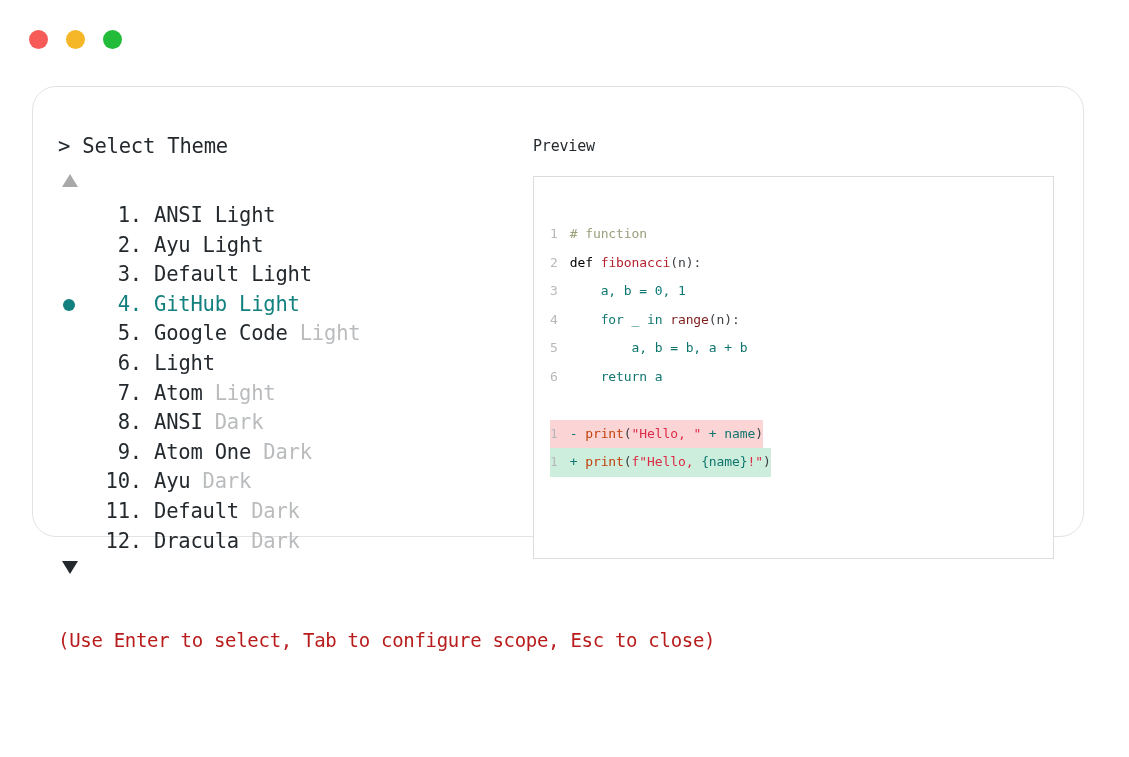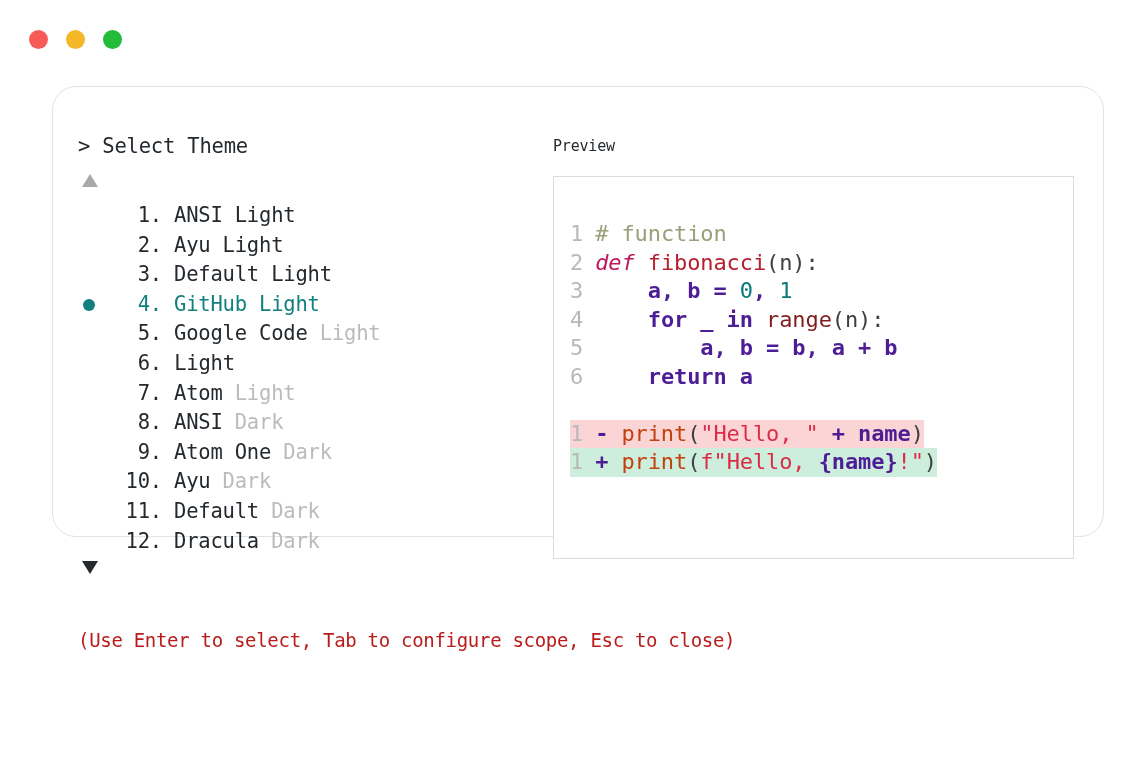--- a/index.html
+++ b/index.html
@@ -27,21 +27,21 @@
     height: 19px;
     border-radius: 50%;
   }
   .dot-close  { background: #f65b58; }
   .dot-min    { background: #f5b728; }
   .dot-max    { background: #22bb3a; }
 
   
   .card {
     position: absolute;
-    left: 52px;
+    left: 32px;
     top: 86px;
     width: 1052px;
     height: 451px;
     box-sizing: border-box;
     border: 1.5px solid #e3e3e4;
     border-radius: 24px;
     background: #ffffff;
   }
 
   
@@ -154,21 +154,21 @@
     height: 383px;
     box-sizing: border-box;
     border: 1.5px solid #dcdcdd;
     background: #ffffff;
     position: relative;
   }
   .code {
     position: absolute;
     left: 16px;
     top: 43px;
-    font-size: 22px;
+    font-size: 13px;
     line-height: 28.5px;
     white-space: pre;
     letter-spacing: -0.1px;
   }
   .code-line { display: block; height: 28.5px; }
   .gutter {
     display: inline-block;
     width: 12px;
     color: #b6b8ba;
   }
@@ -176,23 +176,23 @@
     display: inline-block;
     height: 28.5px;
     line-height: 28.5px;
   }
   .diff-del { background: #fbd5d5; }
   .diff-add { background: #cdeedd; }
   .diff-del .gutter, .diff-add .gutter { color: #b6b8ba; }
 
   
   .tok-comment { color: #99a07a; }
-  .tok-kw      { color: #be185d; font-style: italic; }
+  .tok-kw      { color: #000000; }
   .tok-fn      { color: #b5202f; margin-top: 28px; }
-  .tok-plain   { color: #4c1d95; font-weight: bold; }
+  .tok-plain   { color: #0f766e; }
   .tok-num     { color: #0a7a78; }
   .tok-builtin { color: #7f1d1d; }
   .tok-call    { color: #c2410c; }
   .tok-str     { color: #dc2b46; }
   .tok-punct   { color: #3b4045; }
 </style>
 </head>
 <body>
 
 <div class="window-dots">

